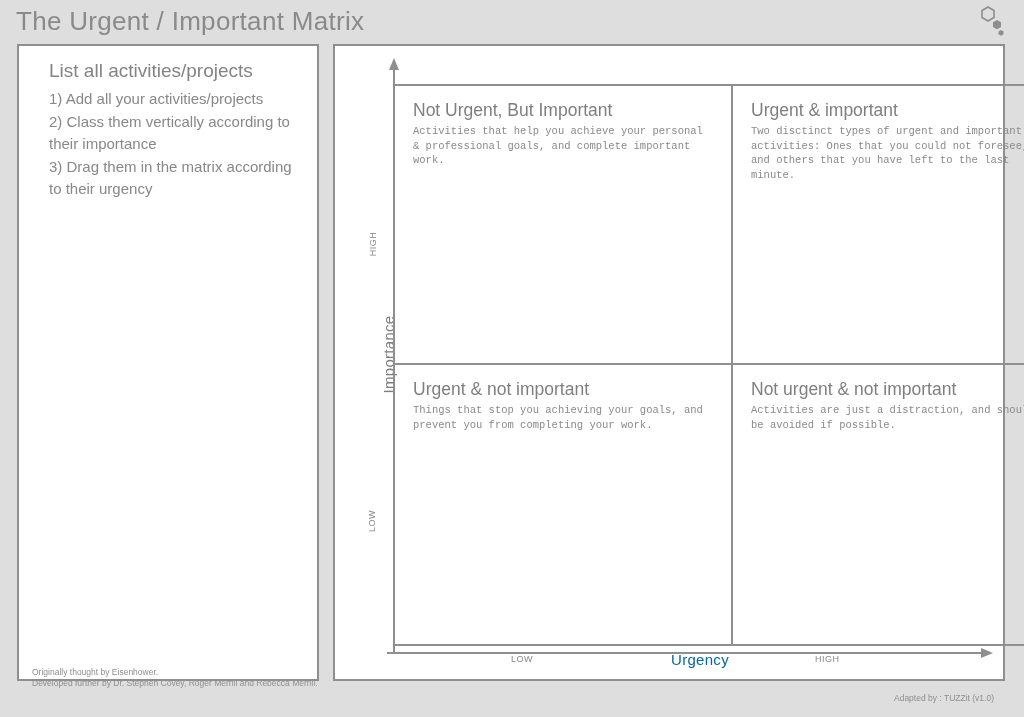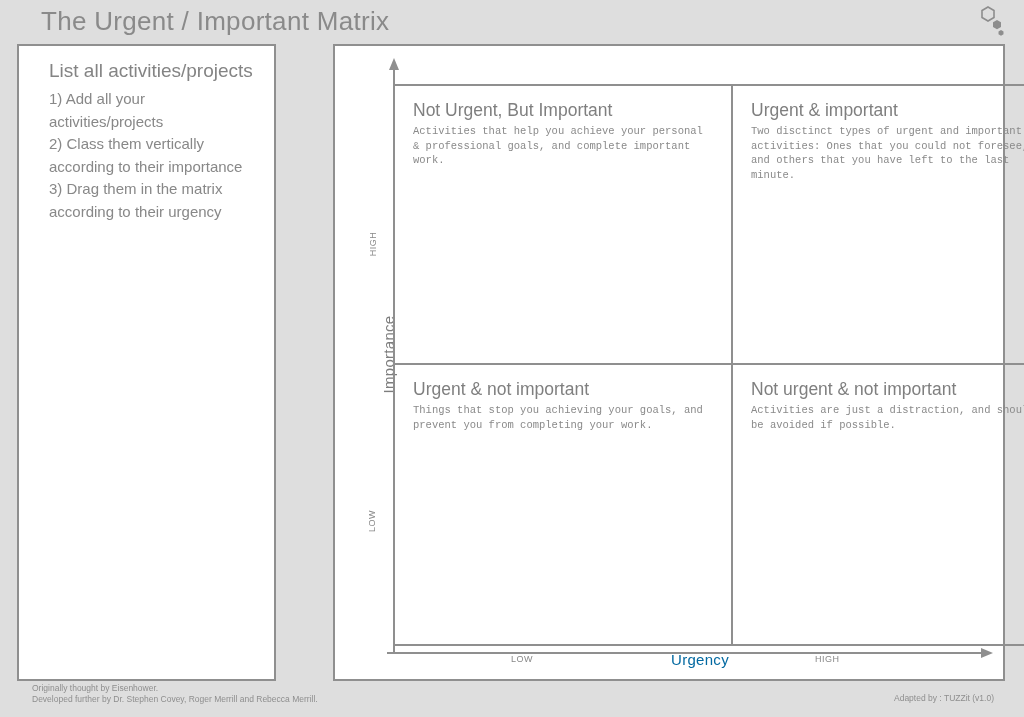--- a/index.html
+++ b/index.html
@@ -11,37 +11,36 @@
     position: relative;
   }
   .title {
     position: absolute;
     left: 16px;
     top: 6px;
     font-size: 26px;
     font-weight: 300;
     color: #8a8a8a;
     letter-spacing: 0.3px;
-    margin-left: 25px;
   }
   .logo {
     position: absolute;
     right: 18px;
     top: 6px;
   }
   .logo svg { display: block; }
   .panel {
     position: absolute;
     background: #ffffff;
     border: 2px solid #8f8f8f;
   }
   .panel-left {
     left: 17px;
     top: 44px;
-    width: 259px;
+    width: 302px;
     height: 637px;
     padding: 14px 20px 20px 30px;
   }
   .panel-left h2 {
     font-size: 19px;
     font-weight: 400;
     color: #848484;
     margin-bottom: 6px;
   }
   .panel-left ol {
@@ -126,21 +125,21 @@
   }
   .q p {
     font-size: 10.5px;
     line-height: 1.4;
     color: #8a8a8a;
     font-family: Liberation Mono, monospace;
   }
   .footer-left {
     position: absolute;
     left: 32px;
-    bottom: 12px;
+    bottom: 28px;
     font-size: 8.5px;
     line-height: 1.3;
     color: #8e8e8e;
   }
   .footer-right {
     position: absolute;
     right: 30px;
     bottom: 14px;
     font-size: 8.5px;
     color: #8e8e8e;

